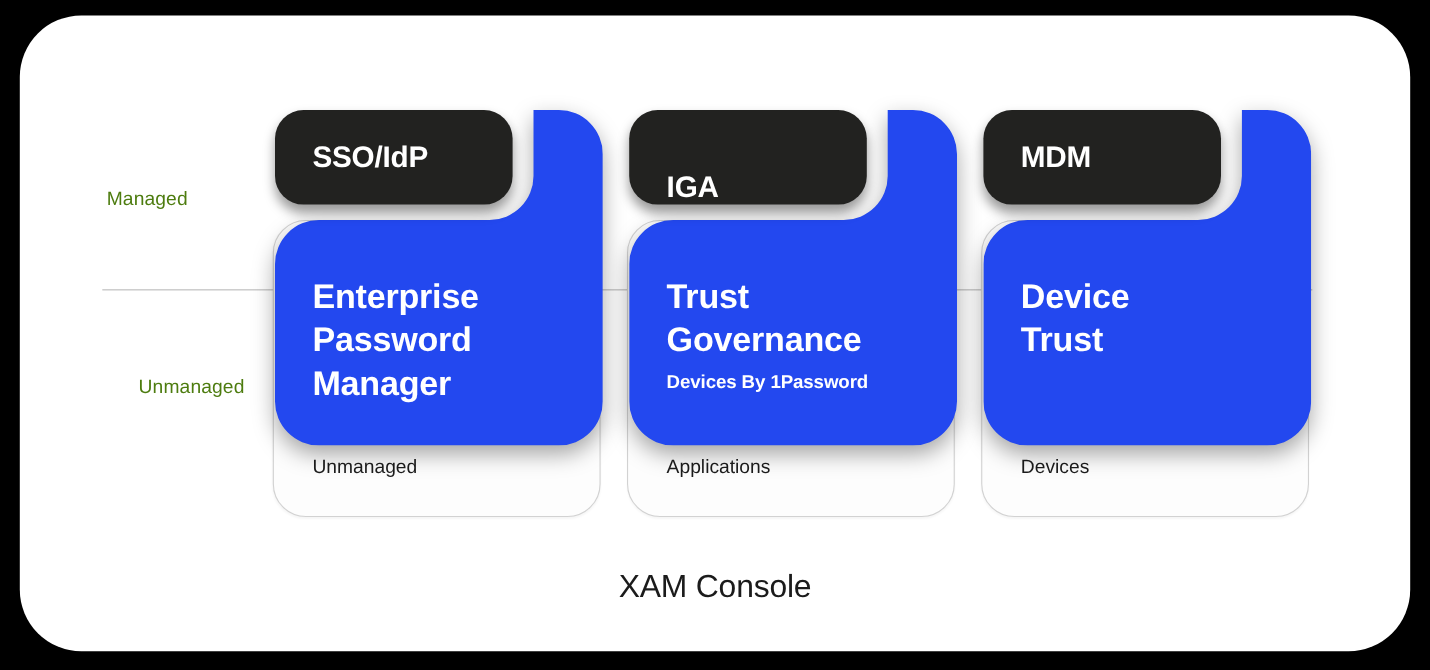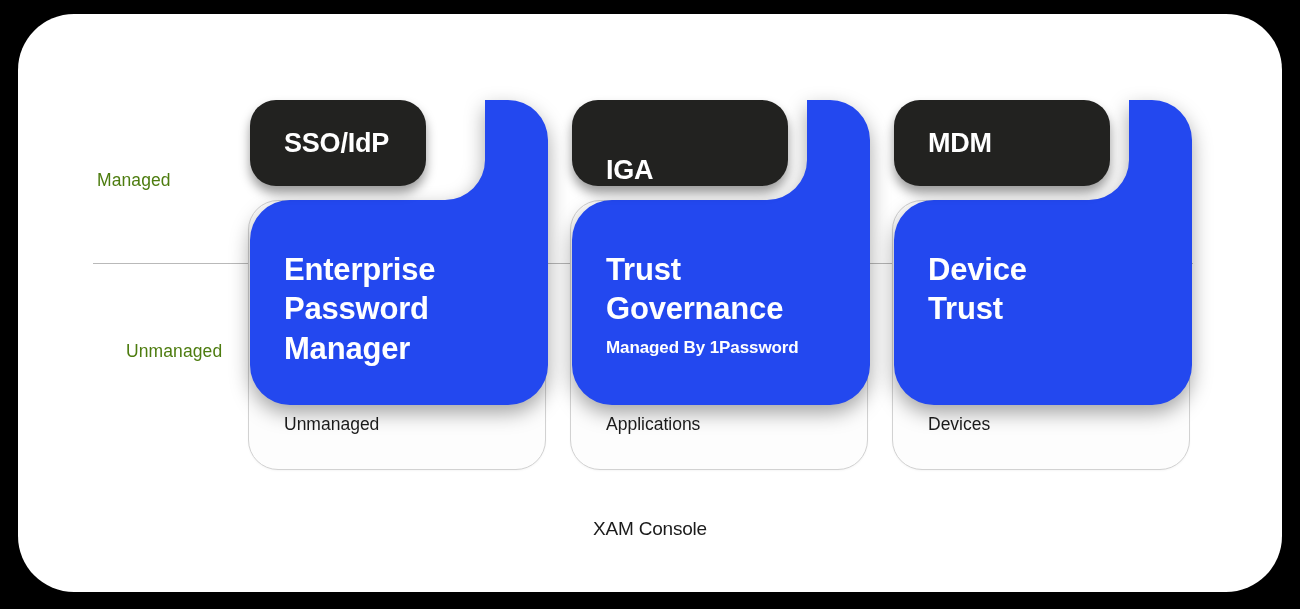--- a/index.html
+++ b/index.html
@@ -125,31 +125,31 @@
     box-shadow:0 7px 11px rgba(0,0,0,0.40);
   }
   .tab-label {
     color:#ffffff;
     font-size:27px;
     font-weight:bold;
     letter-spacing:-0.2px;
     padding-left:34px;
     white-space:nowrap;
   }
-  .tab.w1 { width:176px; }
+  .tab.w1 { width:216px; }
   .tab.w2 { width:216px;align-items:flex-end; }
   .tab.w3 { width:216px; }
 
   
   .console-caption {
     position:absolute;
     left:0; right:0;
     top:518px;
     text-align:center;
-    font-size:19px;
+    font-size:29px;
     color:#1b1b1b;
     letter-spacing:-0.2px;
   }
 </style>
 </head>
 <body>
 
 <div id="stage">
 
   <div class="console-frame"></div>
@@ -211,21 +211,21 @@
                  A 40 40 0 0 1 40 100
                  L 195 100
                  A 40 40 0 0 0 235 60
                  Z" fill="#2348EF"></path>
       </svg>
     </div>
 
     <div class="blue-text">
       <div class="blue-title">Trust
 Governance</div>
-      <div class="blue-sub">Managed By 1Password</div>
+      <div class="blue-sub">Devices By 1Password</div>
     </div>
 
     <div class="tab w2">
       <span class="tab-label">IGA</span>
     </div>
   </div>
 
   <div class="column c3">
     <div class="back-card">
       <div class="back-card-label">Devices</div>

